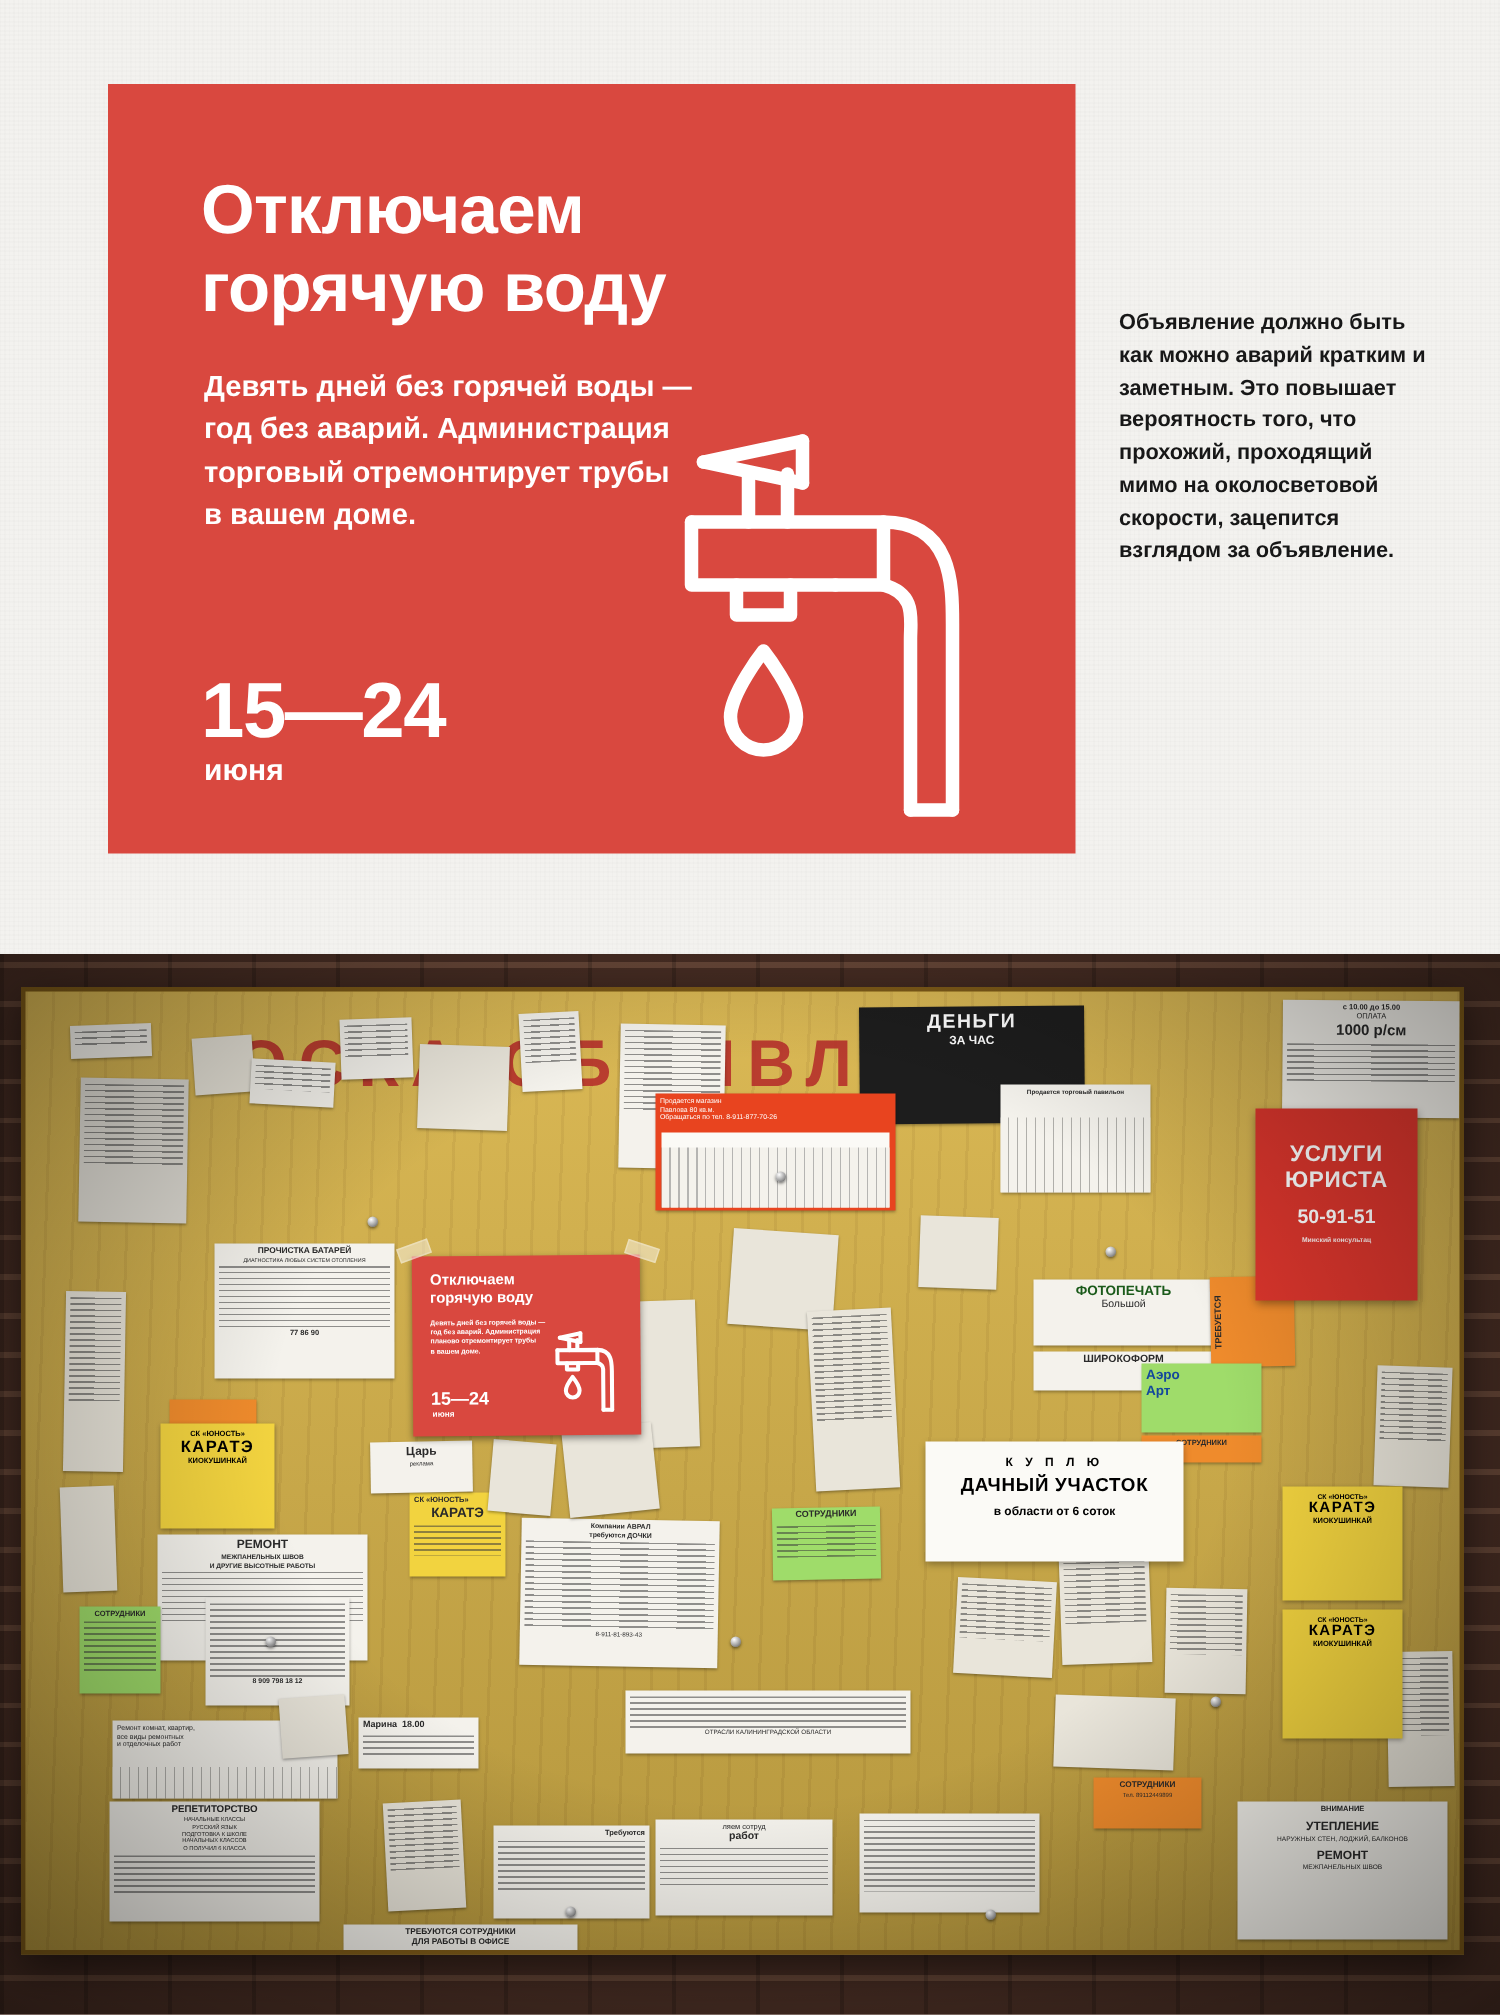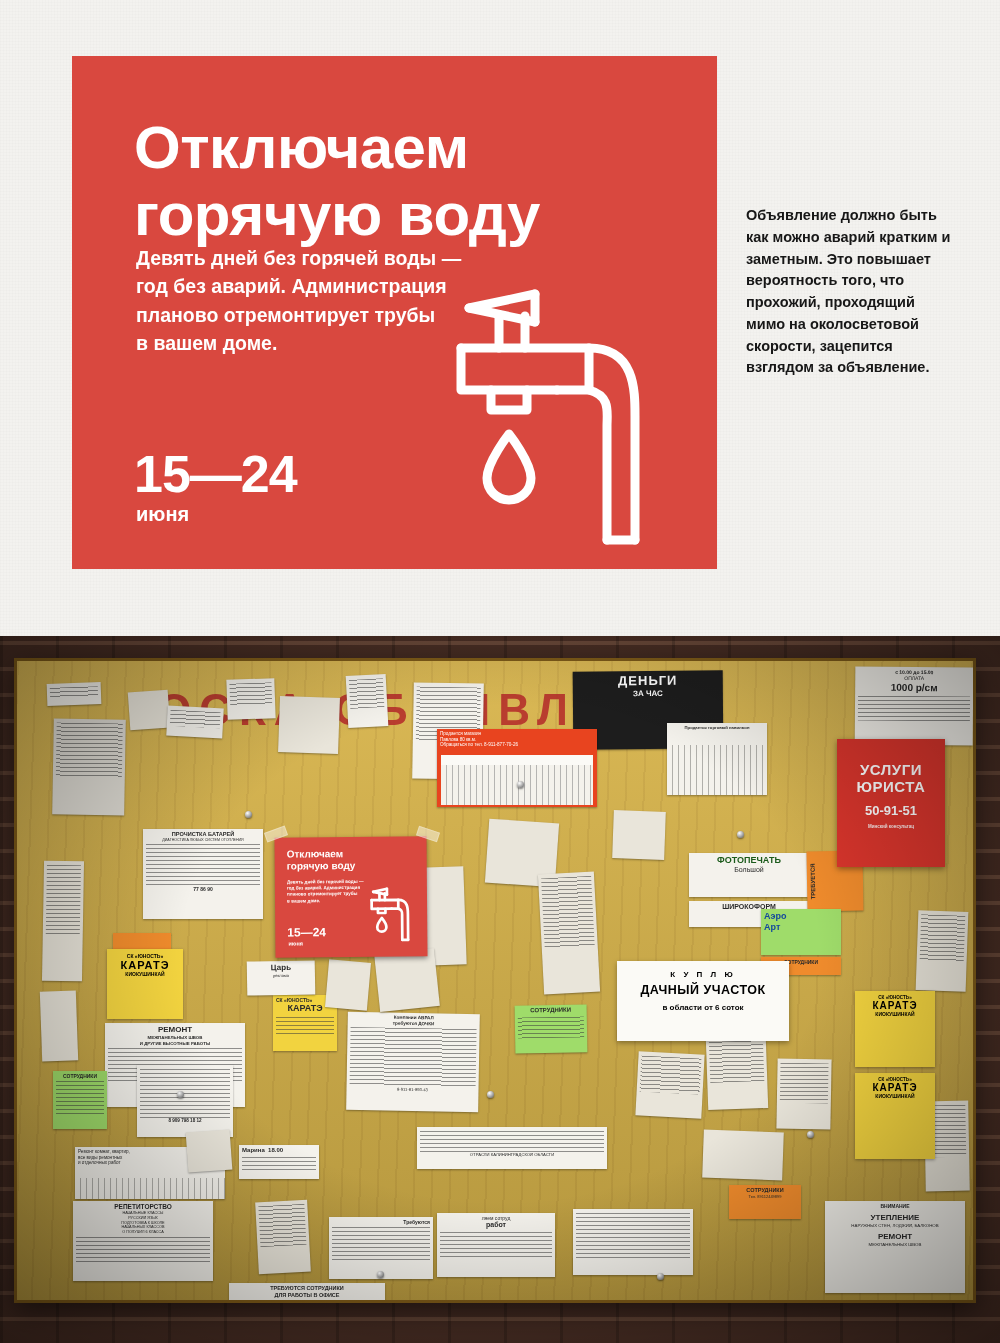--- a/index.html
+++ b/index.html
@@ -37,21 +37,21 @@
     height: 513px;
     background: #d9483f;
     color: #ffffff;
     overflow: hidden;
   }
   .poster-title {
     position: absolute;
     left: 62px;
     top: 58px;
     width: 540px;
-    font-size: 60px;
+    font-size: 46px;
     line-height: 1.12;
     font-weight: bold;
     letter-spacing: -0.5px;
     white-space: pre-line;
   }
   .poster-sub {
     position: absolute;
     left: 64px;
     top: 188px;
     width: 400px;
@@ -280,21 +280,21 @@
 </head>
 <body>
 
 <div class="top-section">
 
   <div class="poster">
     <div class="poster-title">Отключаем
 горячую воду</div>
     <div class="poster-sub">Девять дней без горячей воды —
 год без аварий. Администрация
-планово отремонтирует трубы
+торговый отремонтирует трубы
 в вашем доме.</div>
     <div class="poster-dates">15—24</div>
     <div class="poster-month">июня</div>
 
     <svg class="tap-icon" viewBox="0 0 250 265" fill="none" stroke="#ffffff" stroke-width="9" stroke-linecap="round" stroke-linejoin="round">
 
       <path d="M30 22 L96 8"></path>
       <path d="M30 22 L96 36"></path>
       <path d="M96 8 L96 36"></path>
 

